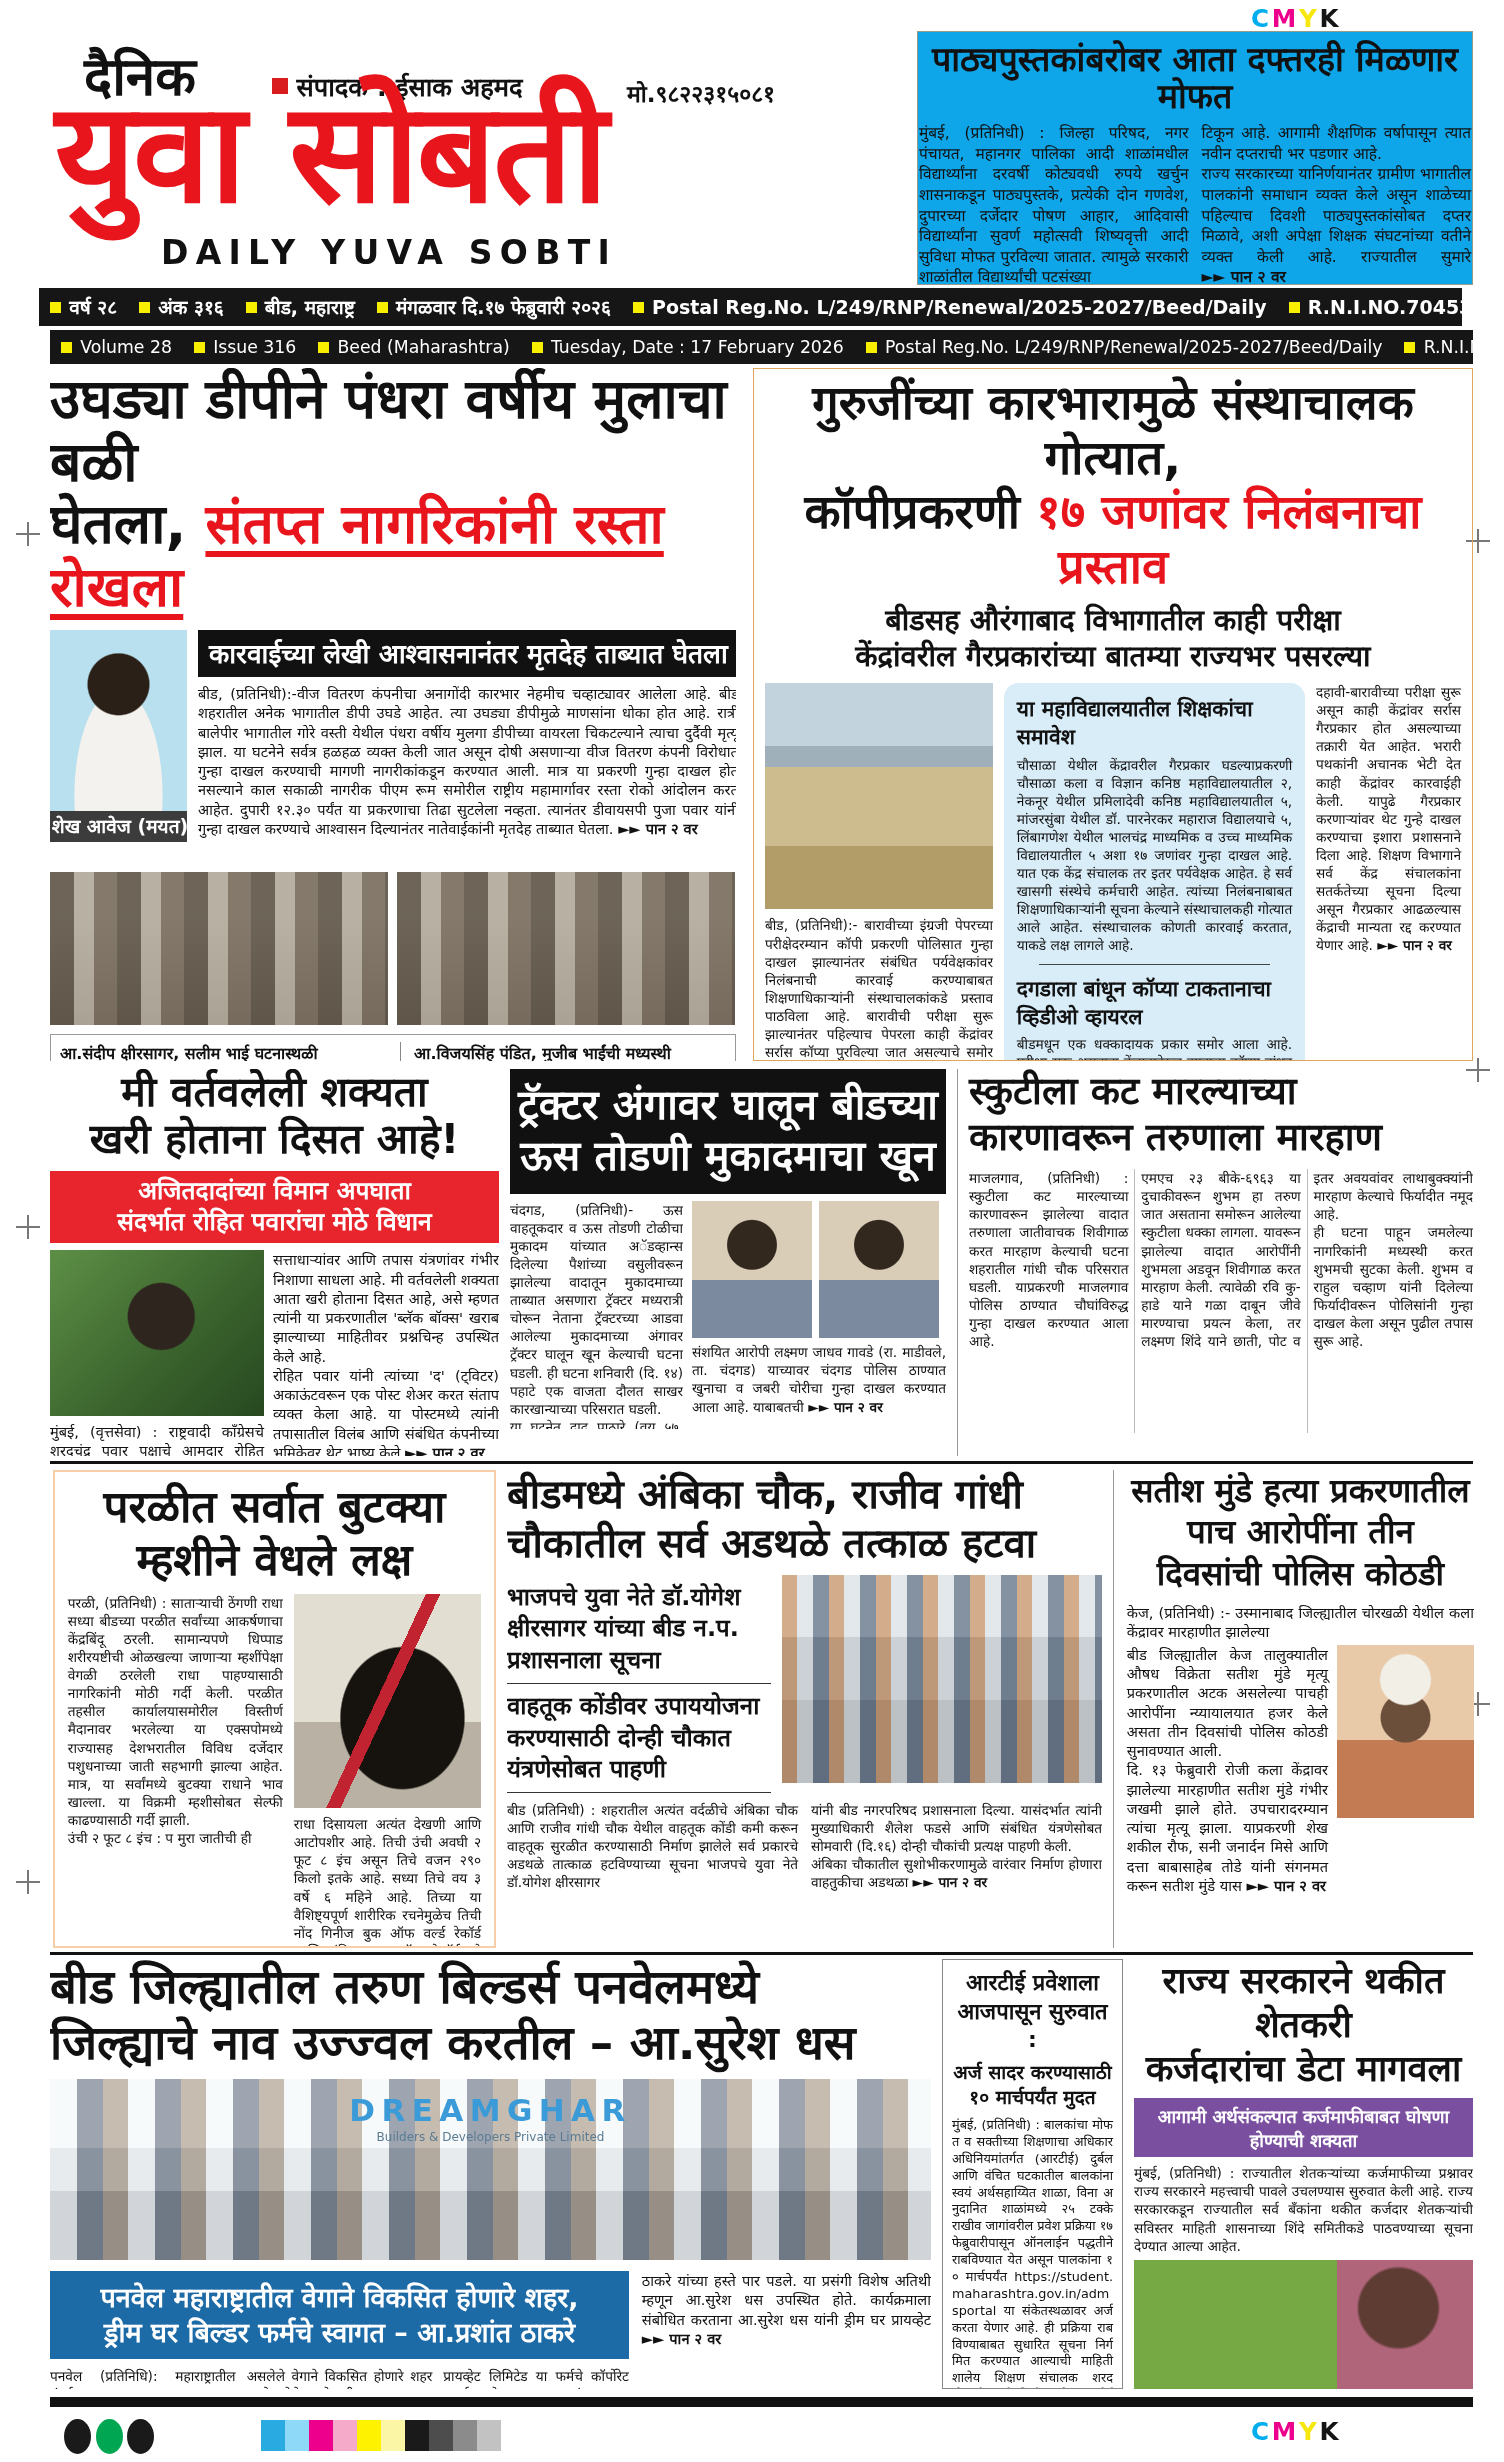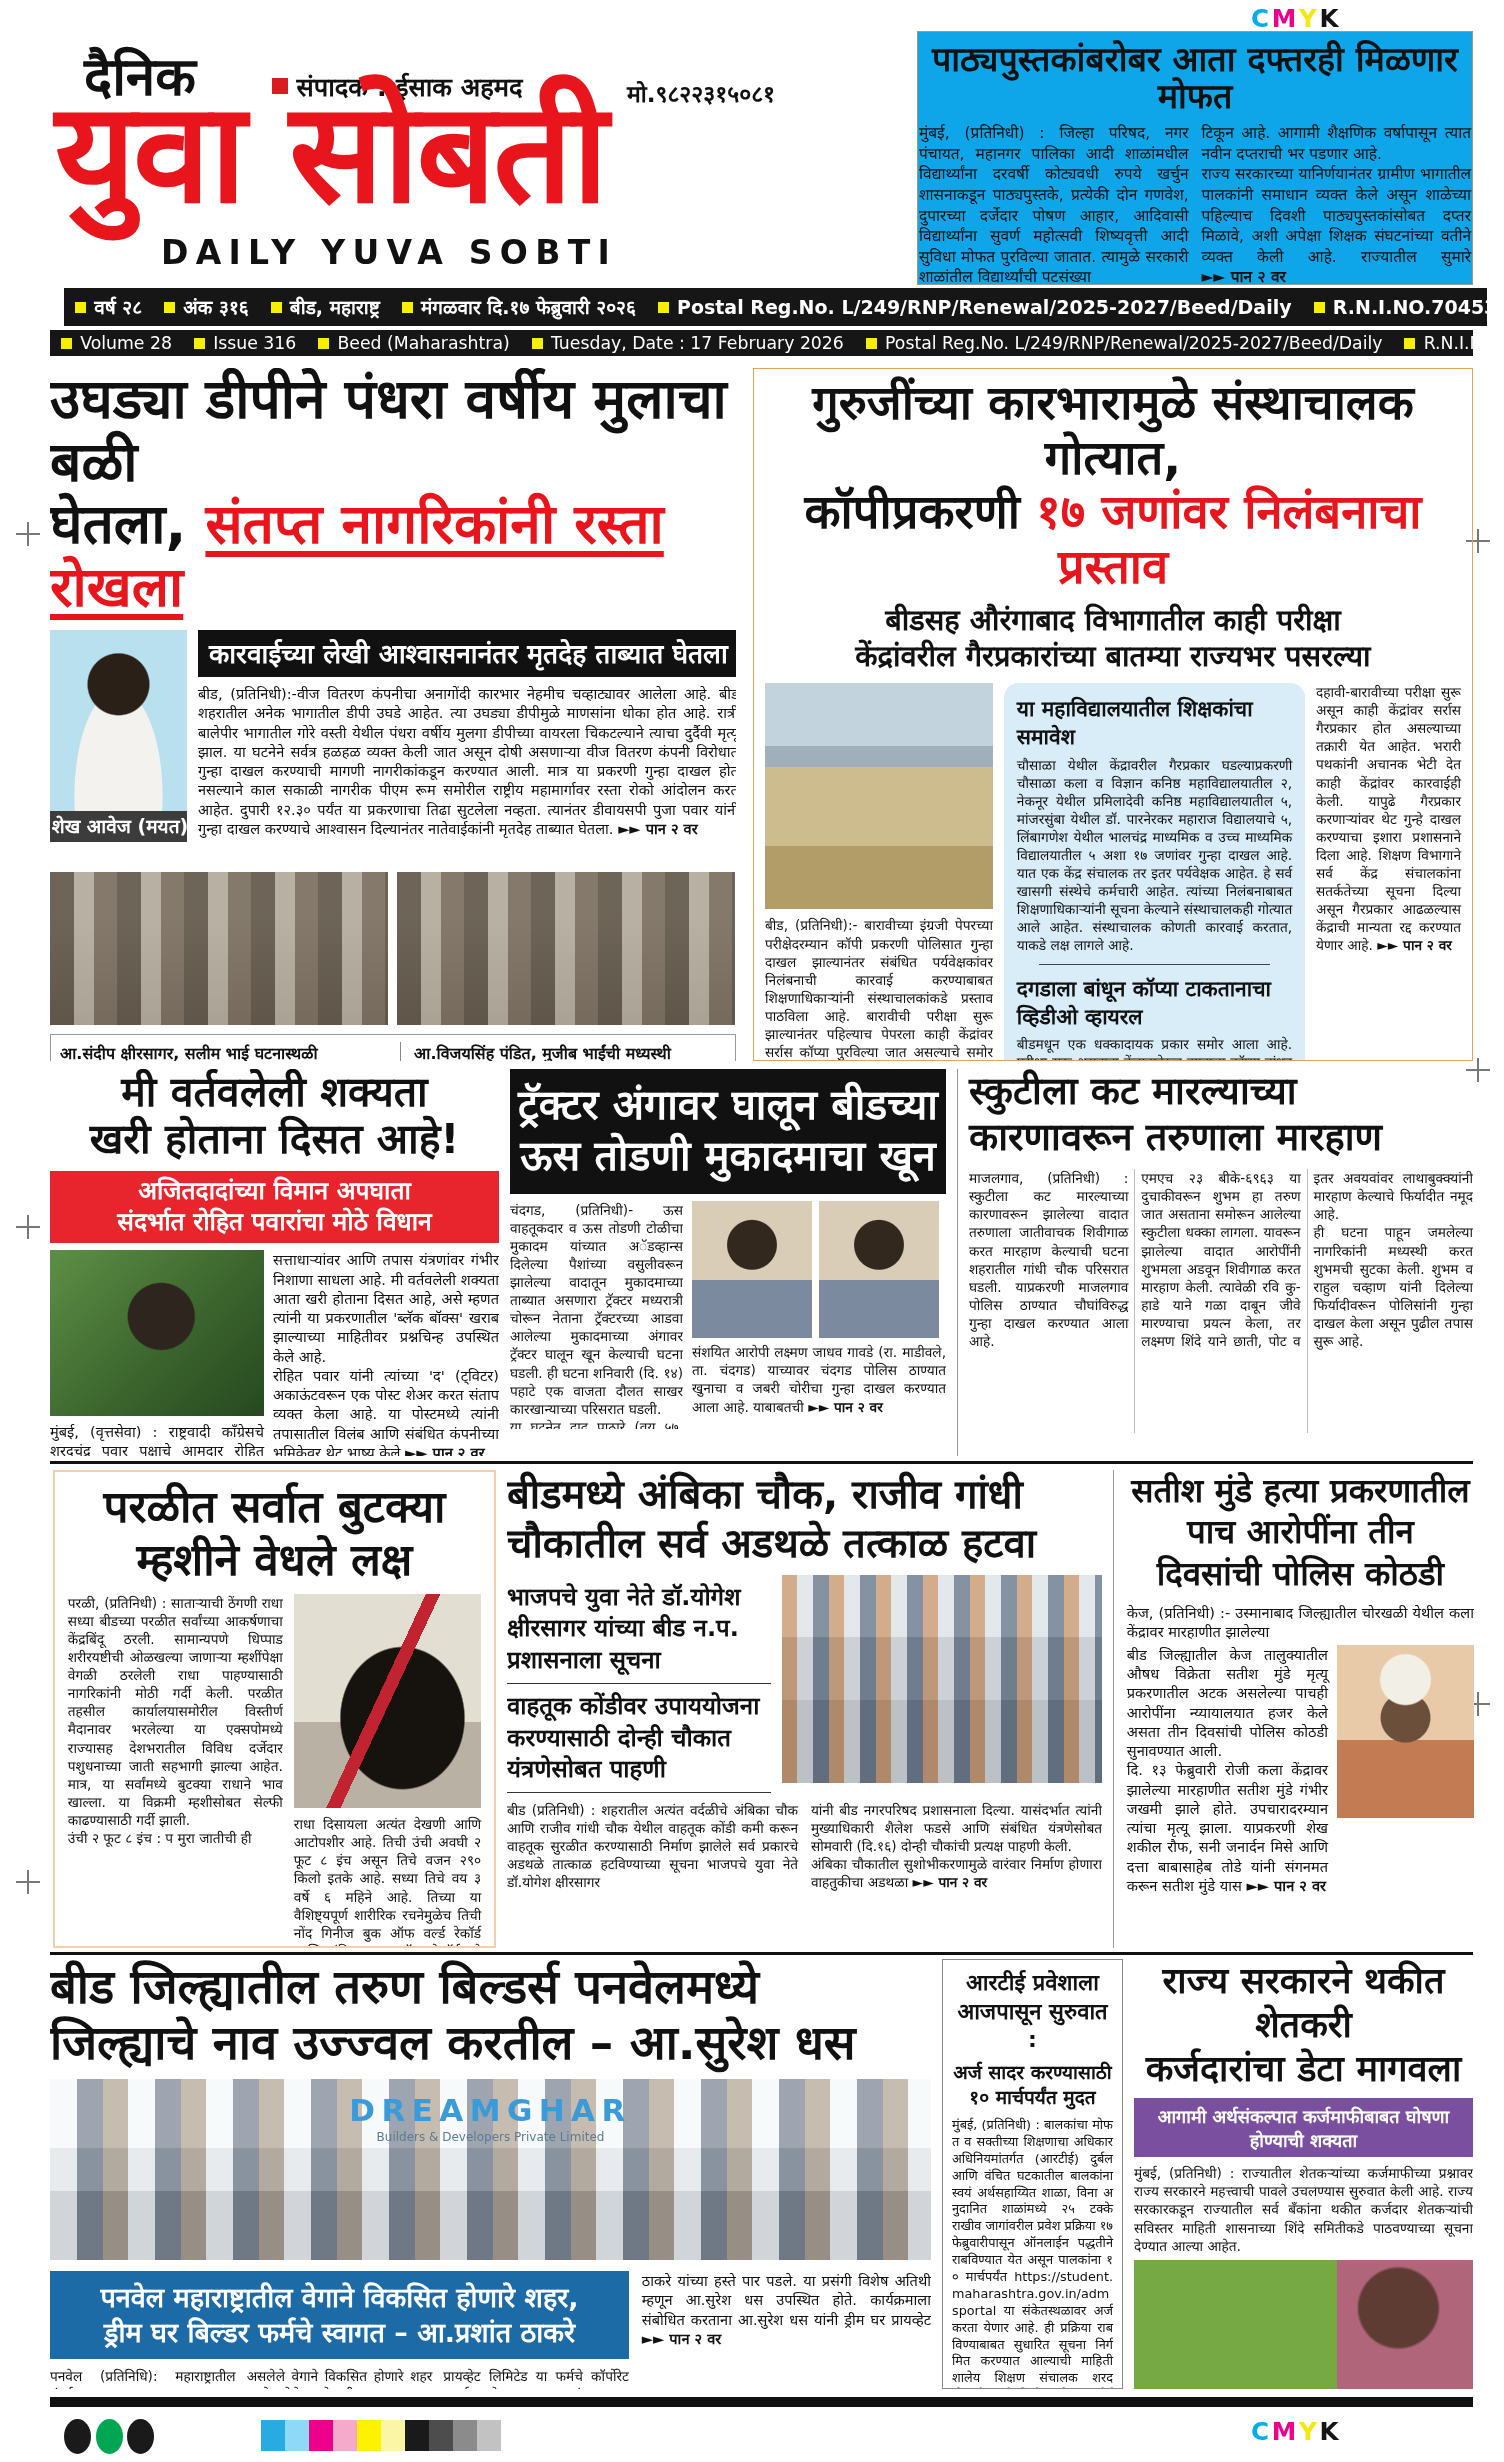--- a/index.html
+++ b/index.html
@@ -167,30 +167,30 @@
 
   <section class="abs top-box" style="left:917px;top:31px;width:556px;height:254px">
     <h2>पाठ्यपुस्तकांबरोबर आता दफ्तरही मिळणार मोफत</h2>
     <div class="cols">
       <p>मुंबई, (प्रतिनिधी) : जिल्हा परिषद, नगर पंचायत, महानगर पालिका आदी शाळांमधील विद्यार्थ्यांना दरवर्षी कोट्यवधी रुपये खर्चुन शासनाकडून पाठ्यपुस्तके, प्रत्येकी दोन गणवेश, दुपारच्या दर्जेदार पोषण आहार, आदिवासी विद्यार्थ्यांना सुवर्ण महोत्सवी शिष्यवृत्ती आदी सुविधा मोफत पुरविल्या जातात. त्यामुळे सरकारी शाळांतील विद्यार्थ्यांची पटसंख्या</p>
       <p><span>टिकून आहे. आगामी शैक्षणिक वर्षापासून त्यात नवीन दप्तराची भर पडणार आहे.
 राज्य सरकारच्या यानिर्णयानंतर ग्रामीण भागातील पालकांनी समाधान व्यक्त केले असून शाळेच्या पहिल्याच दिवशी पाठ्यपुस्तकांसोबत दप्तर मिळावे, अशी अपेक्षा शिक्षक संघटनांच्या वतीने व्यक्त केली आहे. राज्यातील सुमारे</span> <span class="more">►► पान २ वर</span></p>
     </div>
   </section>
 
-  <div id="strip-mr" class="abs strip" style="left:64px;top:288px;width:1423px;height:38px">
+  <div id="strip-mr" class="abs strip" style="left:39px;top:288px;width:1423px;height:38px">
     <span class="si">वर्ष २८</span>
     <span class="si">अंक ३१६</span>
     <span class="si">बीड, महाराष्ट्र</span>
     <span class="si">मंगळवार दि.१७ फेब्रुवारी २०२६</span>
     <span class="si">Postal Reg.No. L/249/RNP/Renewal/2025-2027/Beed/Daily</span>
     <span class="si">R.N.I.NO.70453/97</span>
 
   </div>
-  <div id="strip-en" class="abs strip" style="left:50px;top:330px;width:1423px;height:26px">
+  <div id="strip-en" class="abs strip" style="left:50px;top:330px;width:1423px;height:34px">
     <span class="si">Volume 28</span>
     <span class="si">Issue 316</span>
     <span class="si">Beed (Maharashtra)</span>
     <span class="si">Tuesday, Date : 17 February 2026</span>
     <span class="si">Postal Reg.No. L/249/RNP/Renewal/2025-2027/Beed/Daily</span>
     <span class="si">R.N.I.NO.70453/97</span>
 
   </div>
 
   <section id="story-dp" class="abs" style="left:50px;top:368px;width:686px;height:693px">

